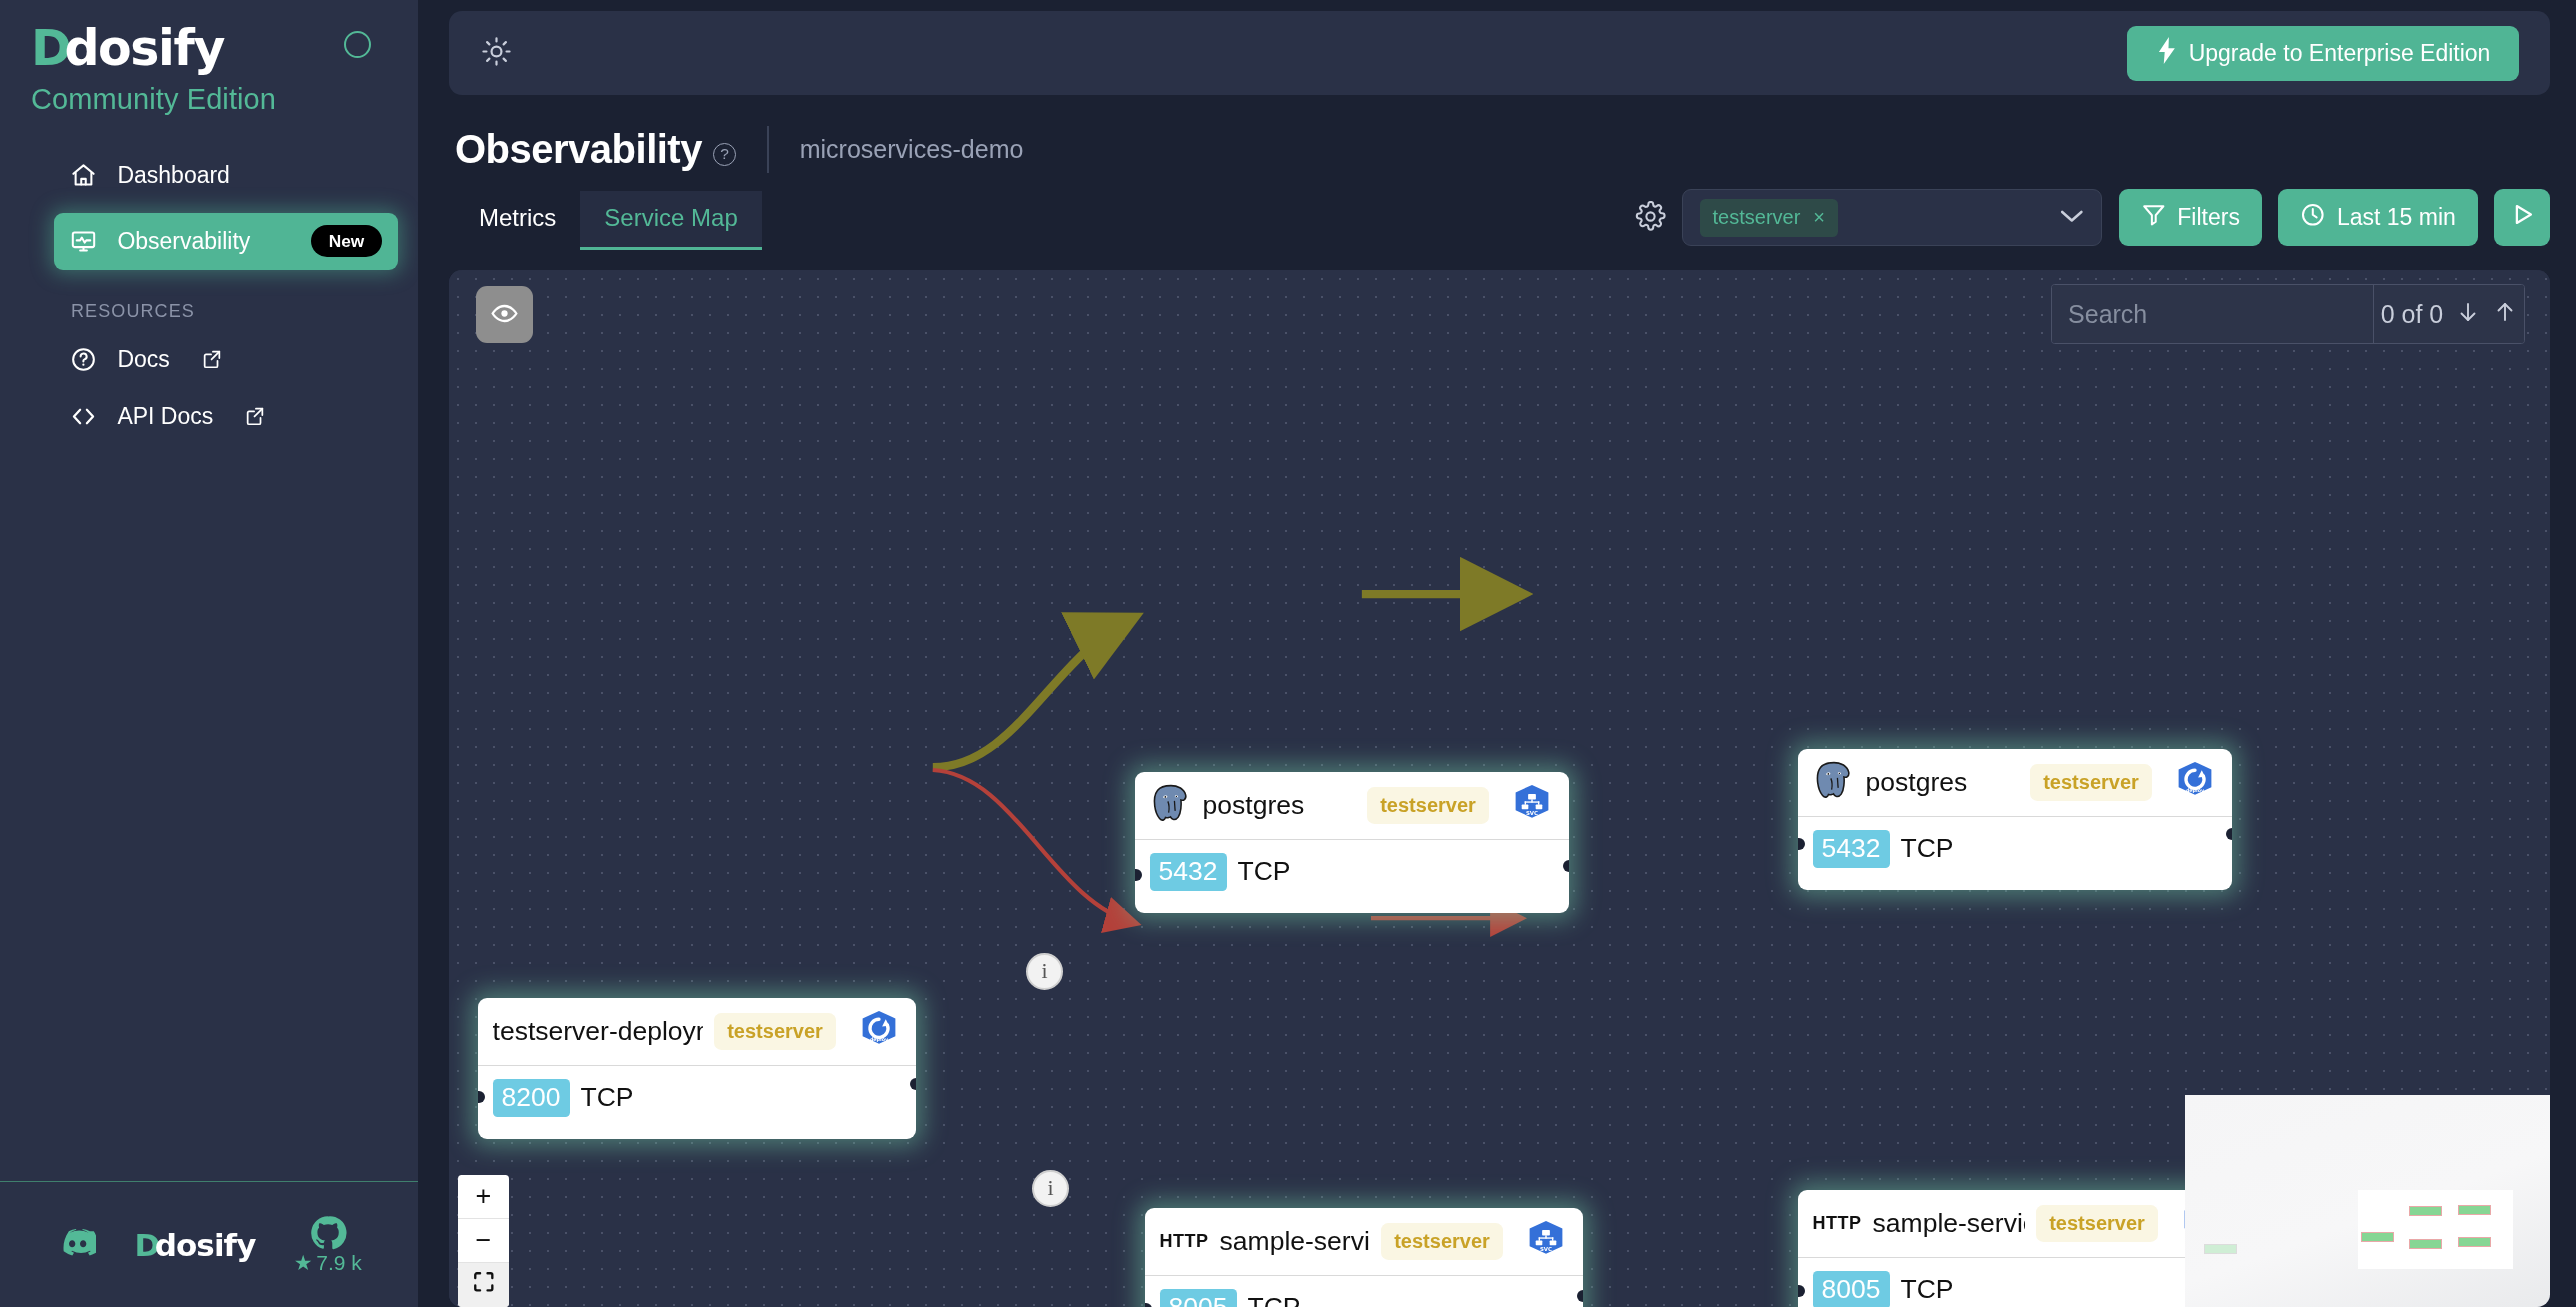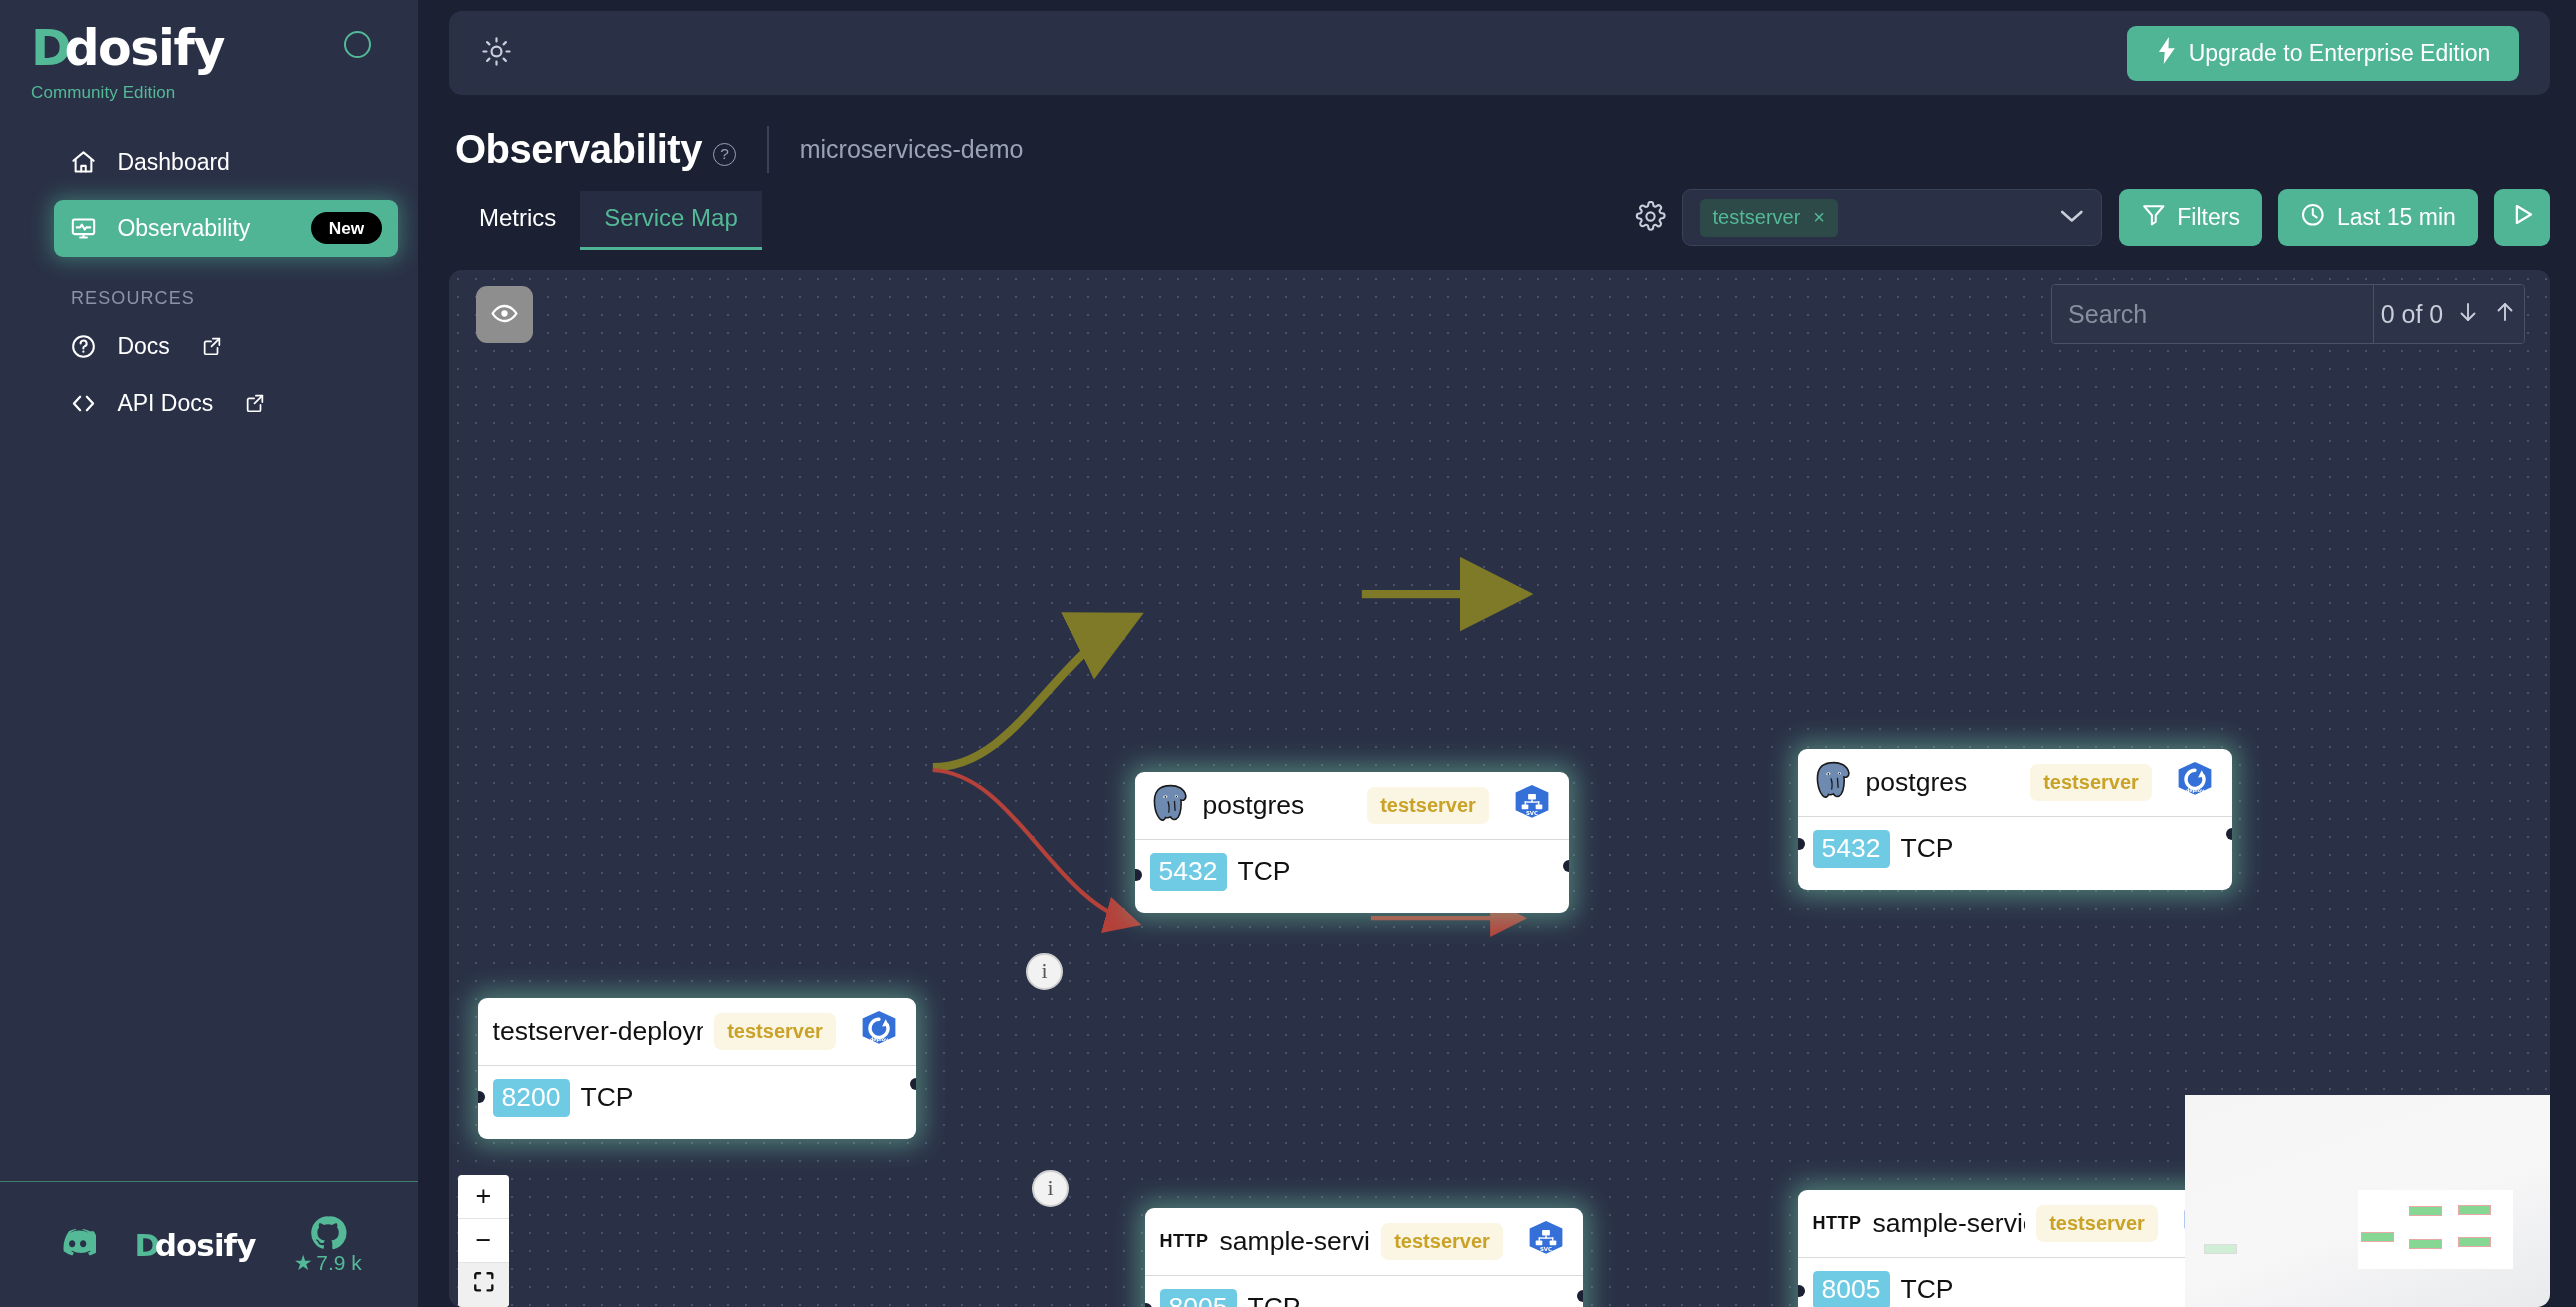--- a/index.html
+++ b/index.html
@@ -24,21 +24,21 @@
   .logo-text {
     font-size: 49px; font-weight: 700; color: #ffffff;
     letter-spacing: -1.4px; line-height: 1;
     font-family: "DejaVu Sans", sans-serif;
   }
   .logo-d {
     display:inline-block; color:#53b997; margin-right:-7.3px;
     font-size:49px; font-weight:700; font-family:"DejaVu Sans",sans-serif;
   }
   .brand-sub {
-    color: #53b997; font-size: 17px; margin-top: 5.5px; letter-spacing: 0.1px;
+    color: #53b997; font-size: 29px; margin-top: 5.5px; letter-spacing: 0.1px;
   }
   .theme-circle {
     position: absolute; right: 47px; top: 31px;
     width: 27px; height: 27px; border: 2.7px solid #53b997; border-radius: 50%;
   }
   .nav { margin-top: 31px; margin-left: 34px; }
   .nav-item {
     display: flex; align-items: center; gap: 20px;
     height: 57px; margin: 0 20px; padding: 0 16.4px;
     color: #ffffff; font-size: 23px; border-radius: 9px;

